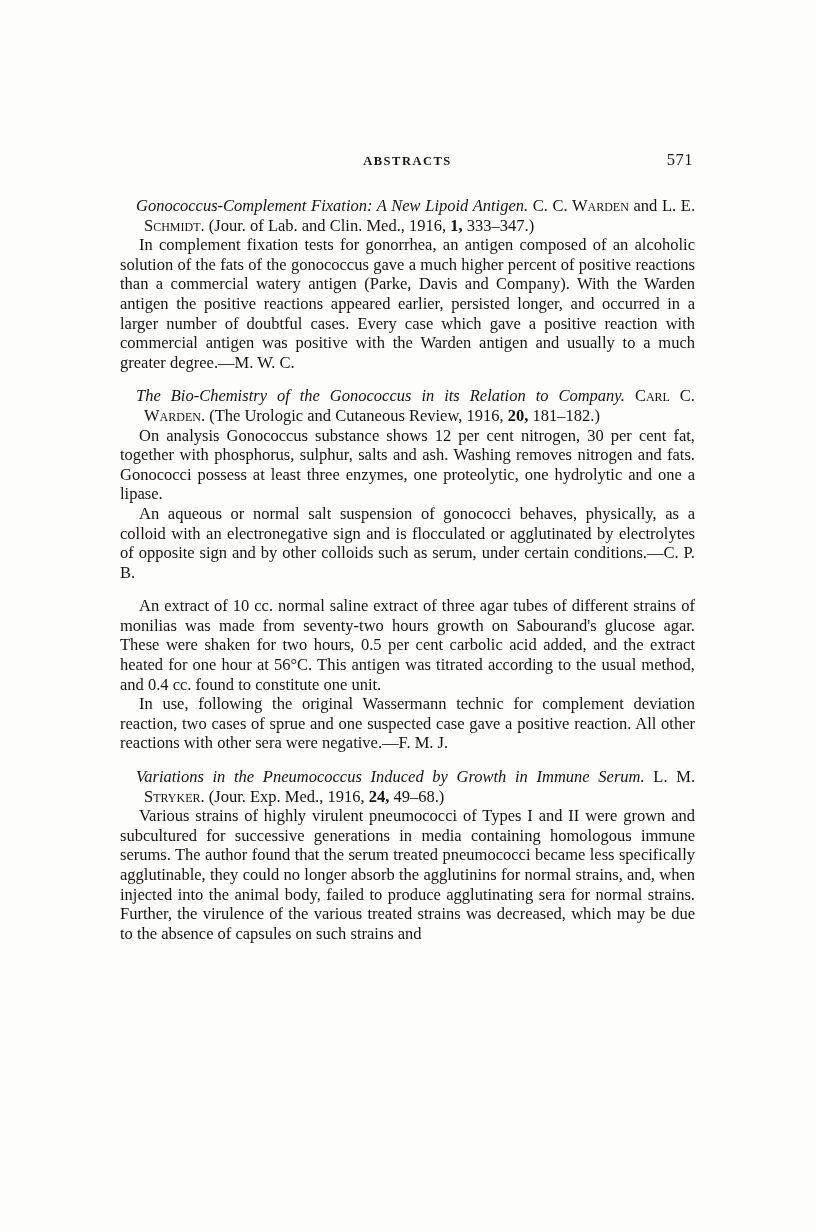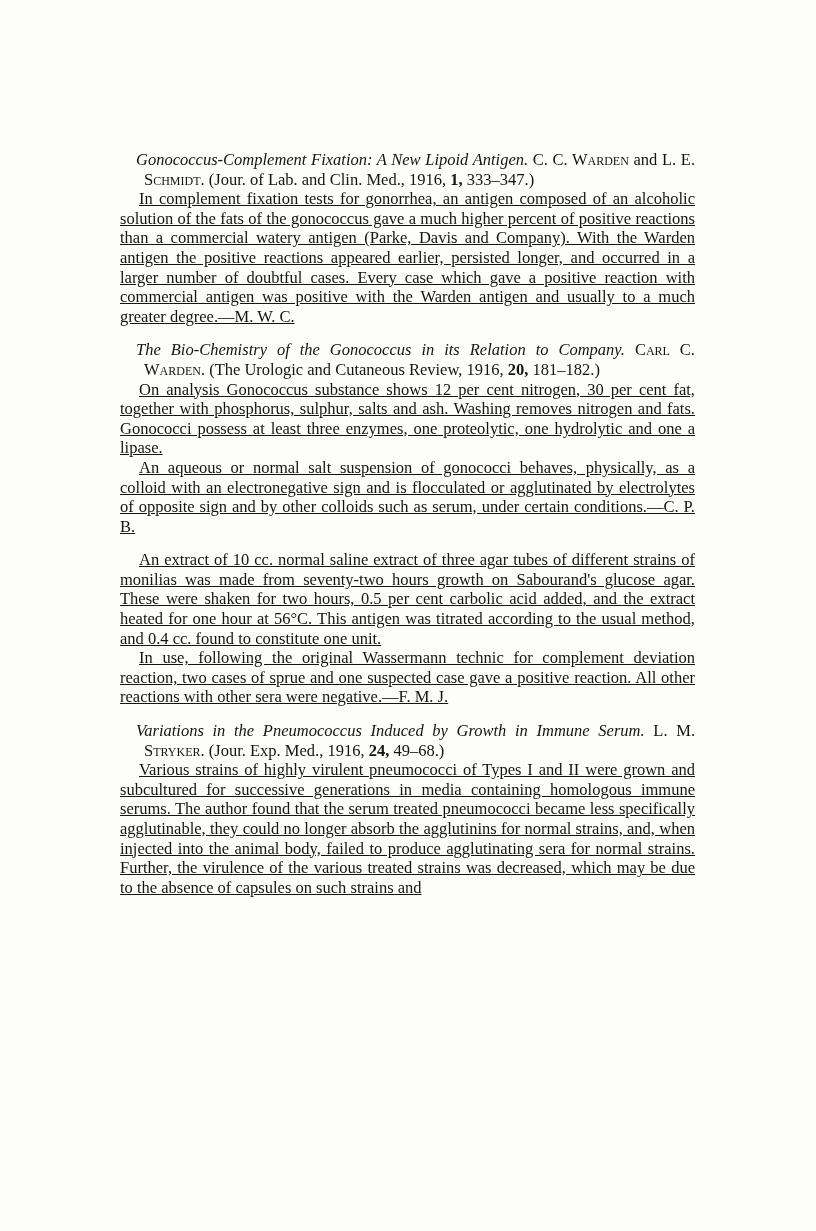--- a/index.html
+++ b/index.html
@@ -45,32 +45,35 @@
     margin: 0;
     text-align: justify;
     padding-left: 24px;
     text-indent: -24px;
   }
 
   .abs-para {
     margin: 0;
     text-align: justify;
     text-indent: 19px;
-    text-decoration: underline;
   }
 
   .t-i  { font-style: italic; margin-left: 16px; }
   .t-sc { font-variant: small-caps; }
   .t-b  { font-weight: 700; }
 </style>
 </head>
 <body>
 
 <div class="page">
 
+  <div class="running-head">
+    <span class="sec-title">ABSTRACTS</span>
+    <span class="page-no">571</span>
+  </div>
 
   <section class="abstract">
     <p class="abs-heading"><span class="t-i">Gonococcus-Complement Fixation: A New Lipoid Antigen.</span>
       <span class="t-sc">C. C. Warden</span>
       <span>and</span>
       <span class="t-sc">L. E. Schmidt.</span>
       <span>(Jour. of Lab. and Clin. Med., 1916,</span>
       <span class="t-b">1,</span>
       <span>333–347.)</span></p>
     <p class="abs-para">In complement fixation tests for gonorrhea, an antigen composed of an alcoholic solution of the fats of the gonococcus gave a much higher percent of positive reactions than a commercial watery antigen (Parke, Davis and Company). With the Warden antigen the positive reactions appeared earlier, persisted longer, and occurred in a larger number of doubtful cases. Every case which gave a positive reaction with commercial antigen was positive with the Warden antigen and usually to a much greater degree.—M. W. C.</p>

